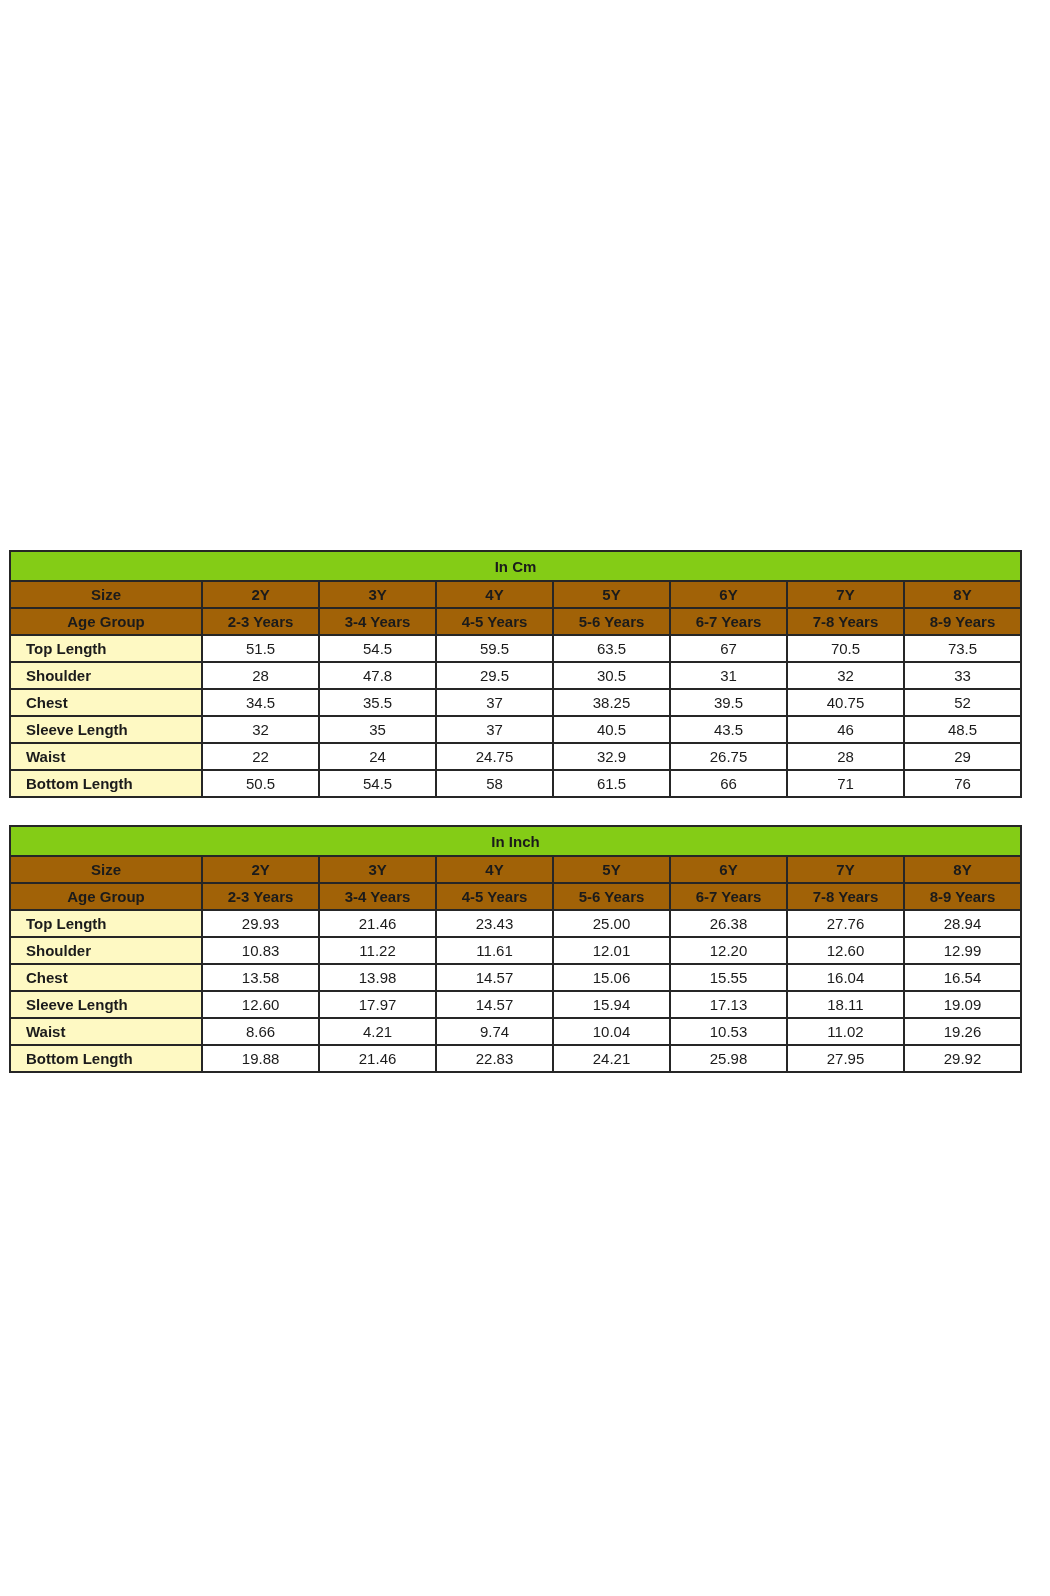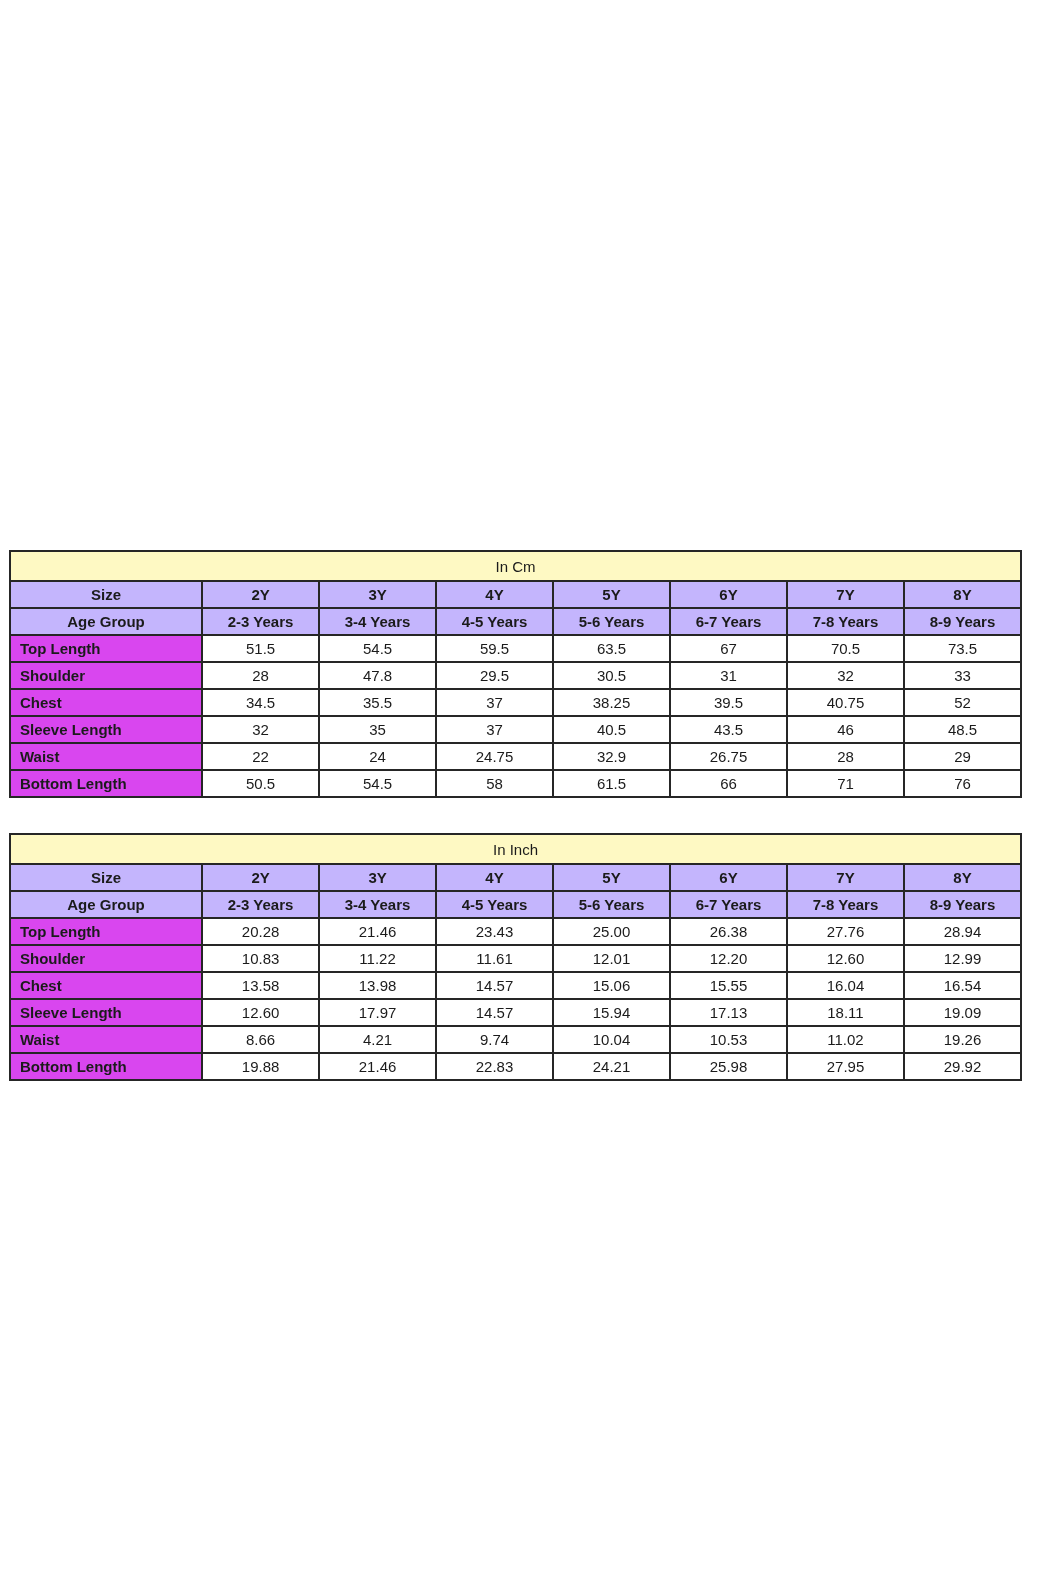--- a/index.html
+++ b/index.html
@@ -15,48 +15,48 @@
     left: 9px;
     top: 550px;
     width: 1013px;
   }
   table.size-table {
     border-collapse: collapse;
     width: 100%;
     table-layout: fixed;
   }
   table.size-table:nth-of-type(2) {
-    margin-top: 35px;
+    margin-top: 27px;
   }
   .size-table col.label-col { width: 19%; }
   .size-table th, .size-table td {
     border: 2px solid #262626;
     height: 25px;
     padding: 0;
     font-size: 15px;
     color: #1b1b1b;
     text-align: center;
     vertical-align: middle;
     overflow: hidden;
     white-space: nowrap;
   }
   .size-table th.banner {
+    background: #84cc16;
+    font-weight: bold;
+    height: 28px;
+  }
+  .size-table th.hdr {
+    background: #a16207;
+    font-weight: bold;
+  }
+  .size-table th.lbl {
     background: #fef9c3;
-    font-weight: normal;
-    height: 28px;
-  }
-  .size-table th.hdr {
-    background: #c4b5fd;
-    font-weight: bold;
-  }
-  .size-table th.lbl {
-    background: #d946ef;
     font-weight: bold;
     text-align: left;
-    padding-left: 9px;
+    padding-left: 15px;
   }
   .size-table td.val {
     background: #ffffff;
     font-weight: normal;
   }
 </style>
 </head>
 <body>
 
 <div class="page">
@@ -189,21 +189,21 @@
           <th class="hdr">2-3 Years</th>
           <th class="hdr">3-4 Years</th>
           <th class="hdr">4-5 Years</th>
           <th class="hdr">5-6 Years</th>
           <th class="hdr">6-7 Years</th>
           <th class="hdr">7-8 Years</th>
           <th class="hdr">8-9 Years</th>
         </tr>
         <tr>
                <th class="lbl">Top Length</th>
-          <td class="val">20.28</td>
+          <td class="val">29.93</td>
           <td class="val">21.46</td>
           <td class="val">23.43</td>
           <td class="val">25.00</td>
           <td class="val">26.38</td>
           <td class="val">27.76</td>
           <td class="val">28.94</td>
         </tr>
         <tr>
                <th class="lbl">Shoulder</th>
           <td class="val">10.83</td>

